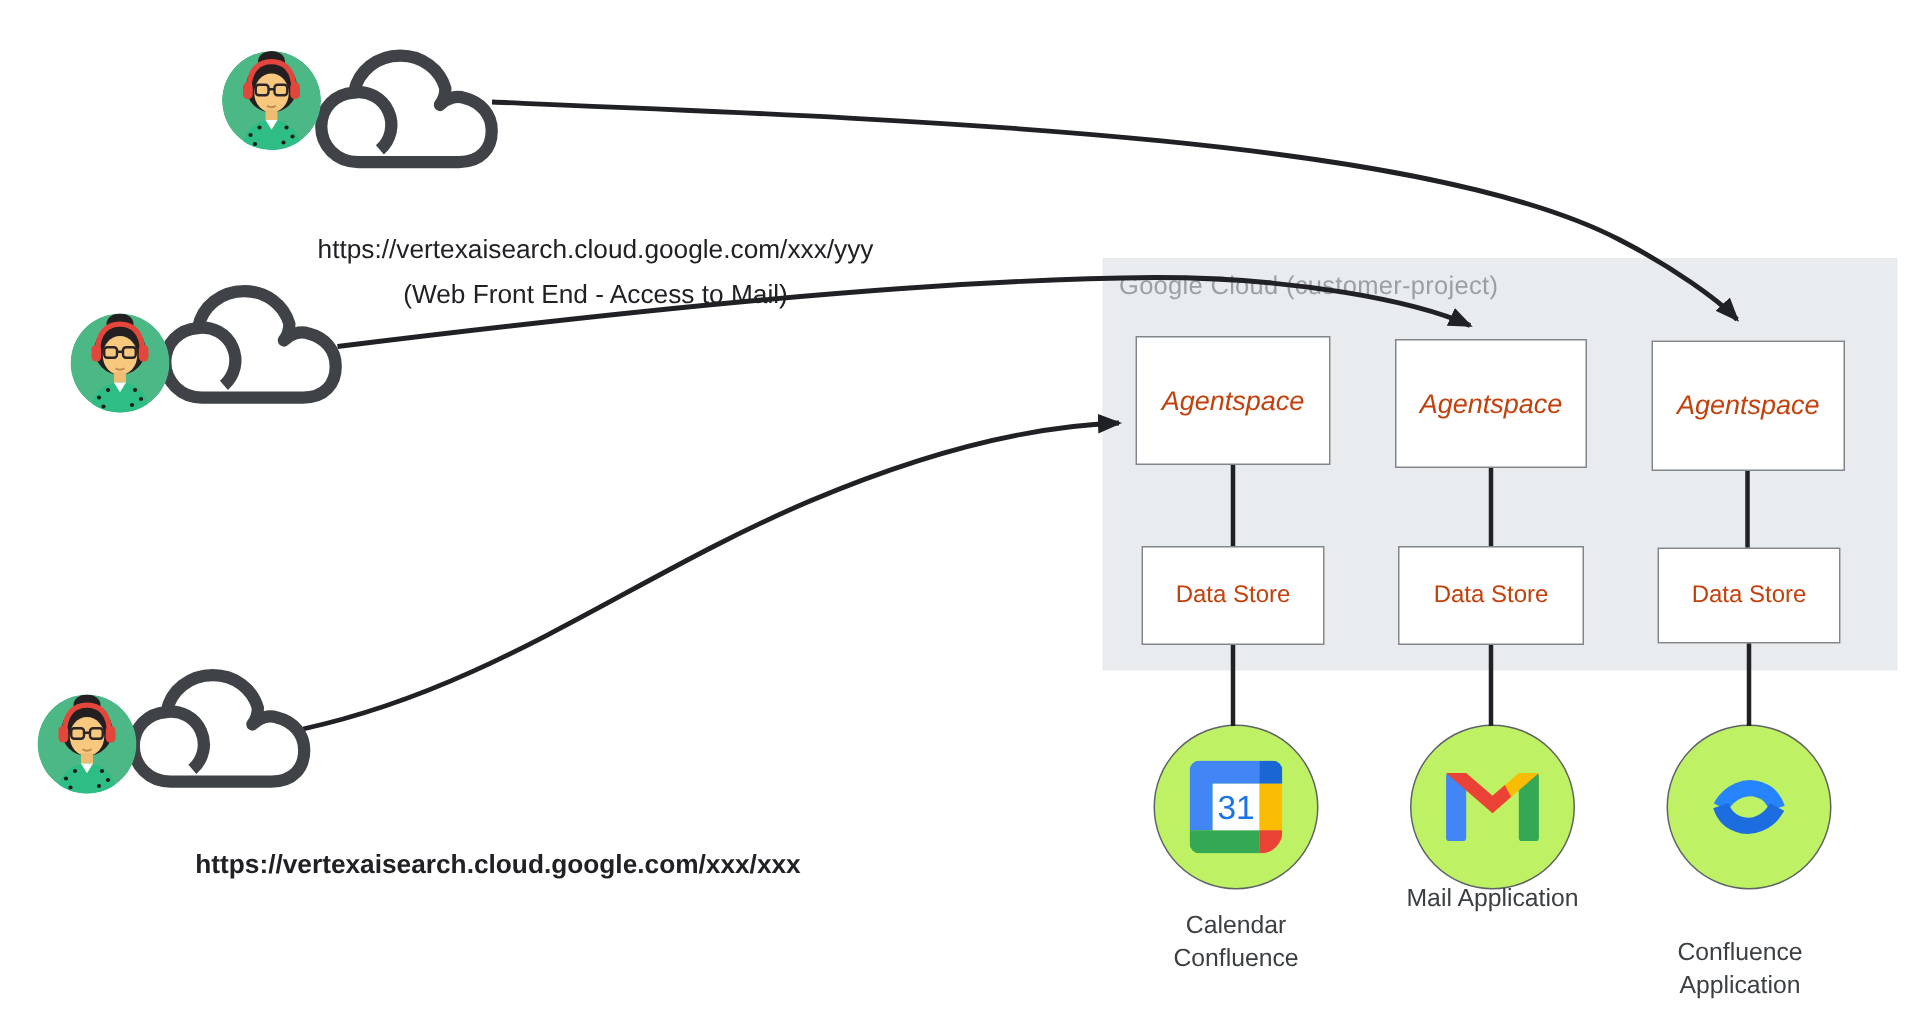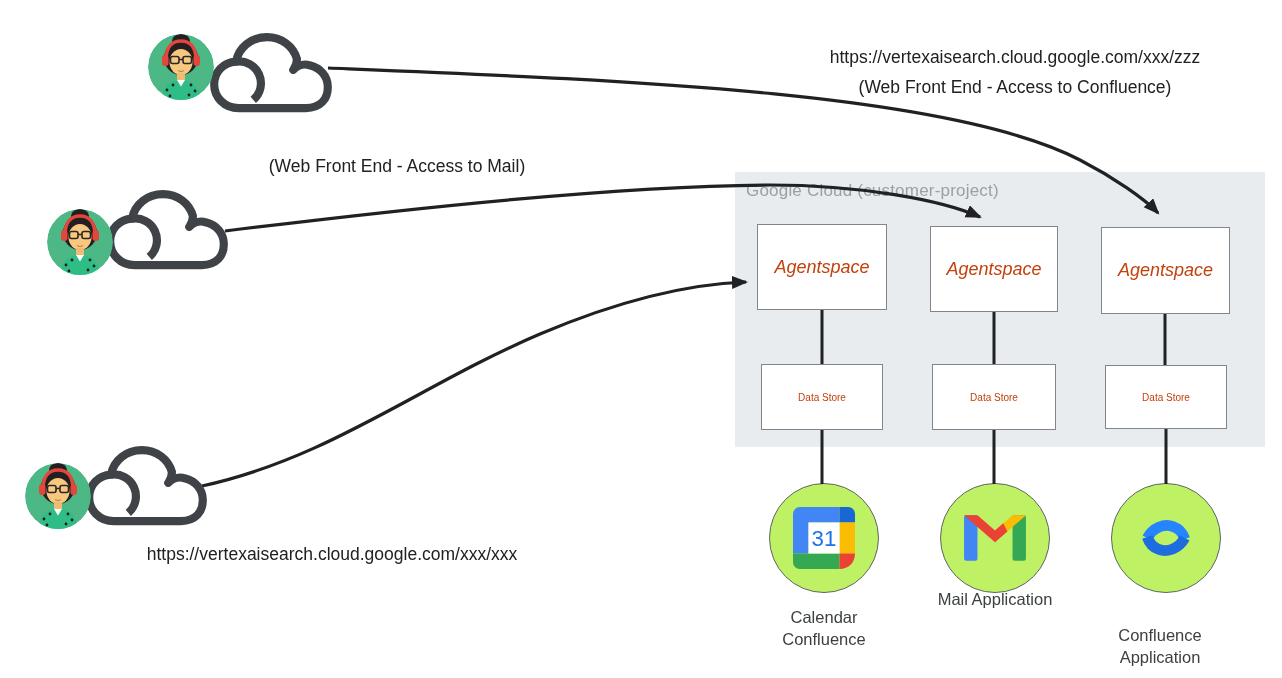--- a/index.html
+++ b/index.html
@@ -12,21 +12,21 @@
   #cloud-panel { left:735px; top:172px; width:530px; height:275px;
                  background:#e8ecee; z-index:1; }
   #cloud-panel-title { left:746px; top:181px; font-size:17px; color:#9aa0a6;
                        z-index:2; letter-spacing:.2px; }
 
   
   .node-box { background:#ffffff; border:1.5px solid #80868b; z-index:3;
               display:flex; align-items:center; justify-content:center;
               color:#c2410c; }
   .agent-box { font-size:18px; font-style:italic; }
-  .store-box { font-size:10px; }
+  .store-box { font-size:16px; }
 
   
   .app-circle { width:110px; height:110px; border-radius:50%;
                 background:#bef264; border:1.5px solid #5f6368; z-index:3;
                 display:flex; align-items:center; justify-content:center; }
 
   .app-label { font-size:16.5px; color:#3c4043; text-align:center;
                line-height:22px; z-index:3; }
 
   .url-block { width:440px; text-align:center; font-size:17.5px; color:#202124;
@@ -91,28 +91,25 @@
     <svg width="60" height="60" viewBox="0 0 64 64">
       <path d="M12 32 C18 21 30 16 40 20 C46 22 50 27 52 33" fill="none" stroke="#2684ff" stroke-width="11.5"></path>
       <path d="M52 32 C46 43 34 48 24 44 C18 42 14 37 12 31" fill="none" stroke="#1d6ce0" stroke-width="11.5"></path>
     </svg>
   </div>
 
   <div class="abs app-label" style="left:764px;top:606px;width:120px;">Calendar Confluence</div>
   <div class="abs app-label" style="left:935px;top:588px;width:120px;">Mail Application</div>
   <div class="abs app-label" style="left:1100px;top:624px;width:120px;">Confluence Application</div>
 
-  <div class="abs url-block" style="left:795px;top:42px;">
-    <div>https://vertexaisearch.cloud.google.com/xxx/zzz</div>
-    <div>(Web Front End - Access to Confluence)</div>
-  </div>
   <div class="abs url-block" style="left:177px;top:151px;">
+    <div>https://vertexaisearch.cloud.google.com/xxx/yyy</div>
     <div>(Web Front End - Access to Mail)</div>
   </div>
-  <div class="abs url-block" style="left:112px;top:539px;">
+  <div class="abs url-block" style="left:112px;top:561px;font-weight:bold;">
     <div>https://vertexaisearch.cloud.google.com/xxx/xxx</div>
   </div>
 
   <svg class="abs" id="wires" width="1282" height="678" viewBox="0 0 1282 678">
     <defs>
       <marker id="ah" markerUnits="userSpaceOnUse" markerWidth="18" markerHeight="15" refX="14" refY="6.5" orient="auto">
         <path d="M0 0 L16 6.5 L0 13 Z" fill="#1f2124"></path>
       </marker>
     </defs>
 

